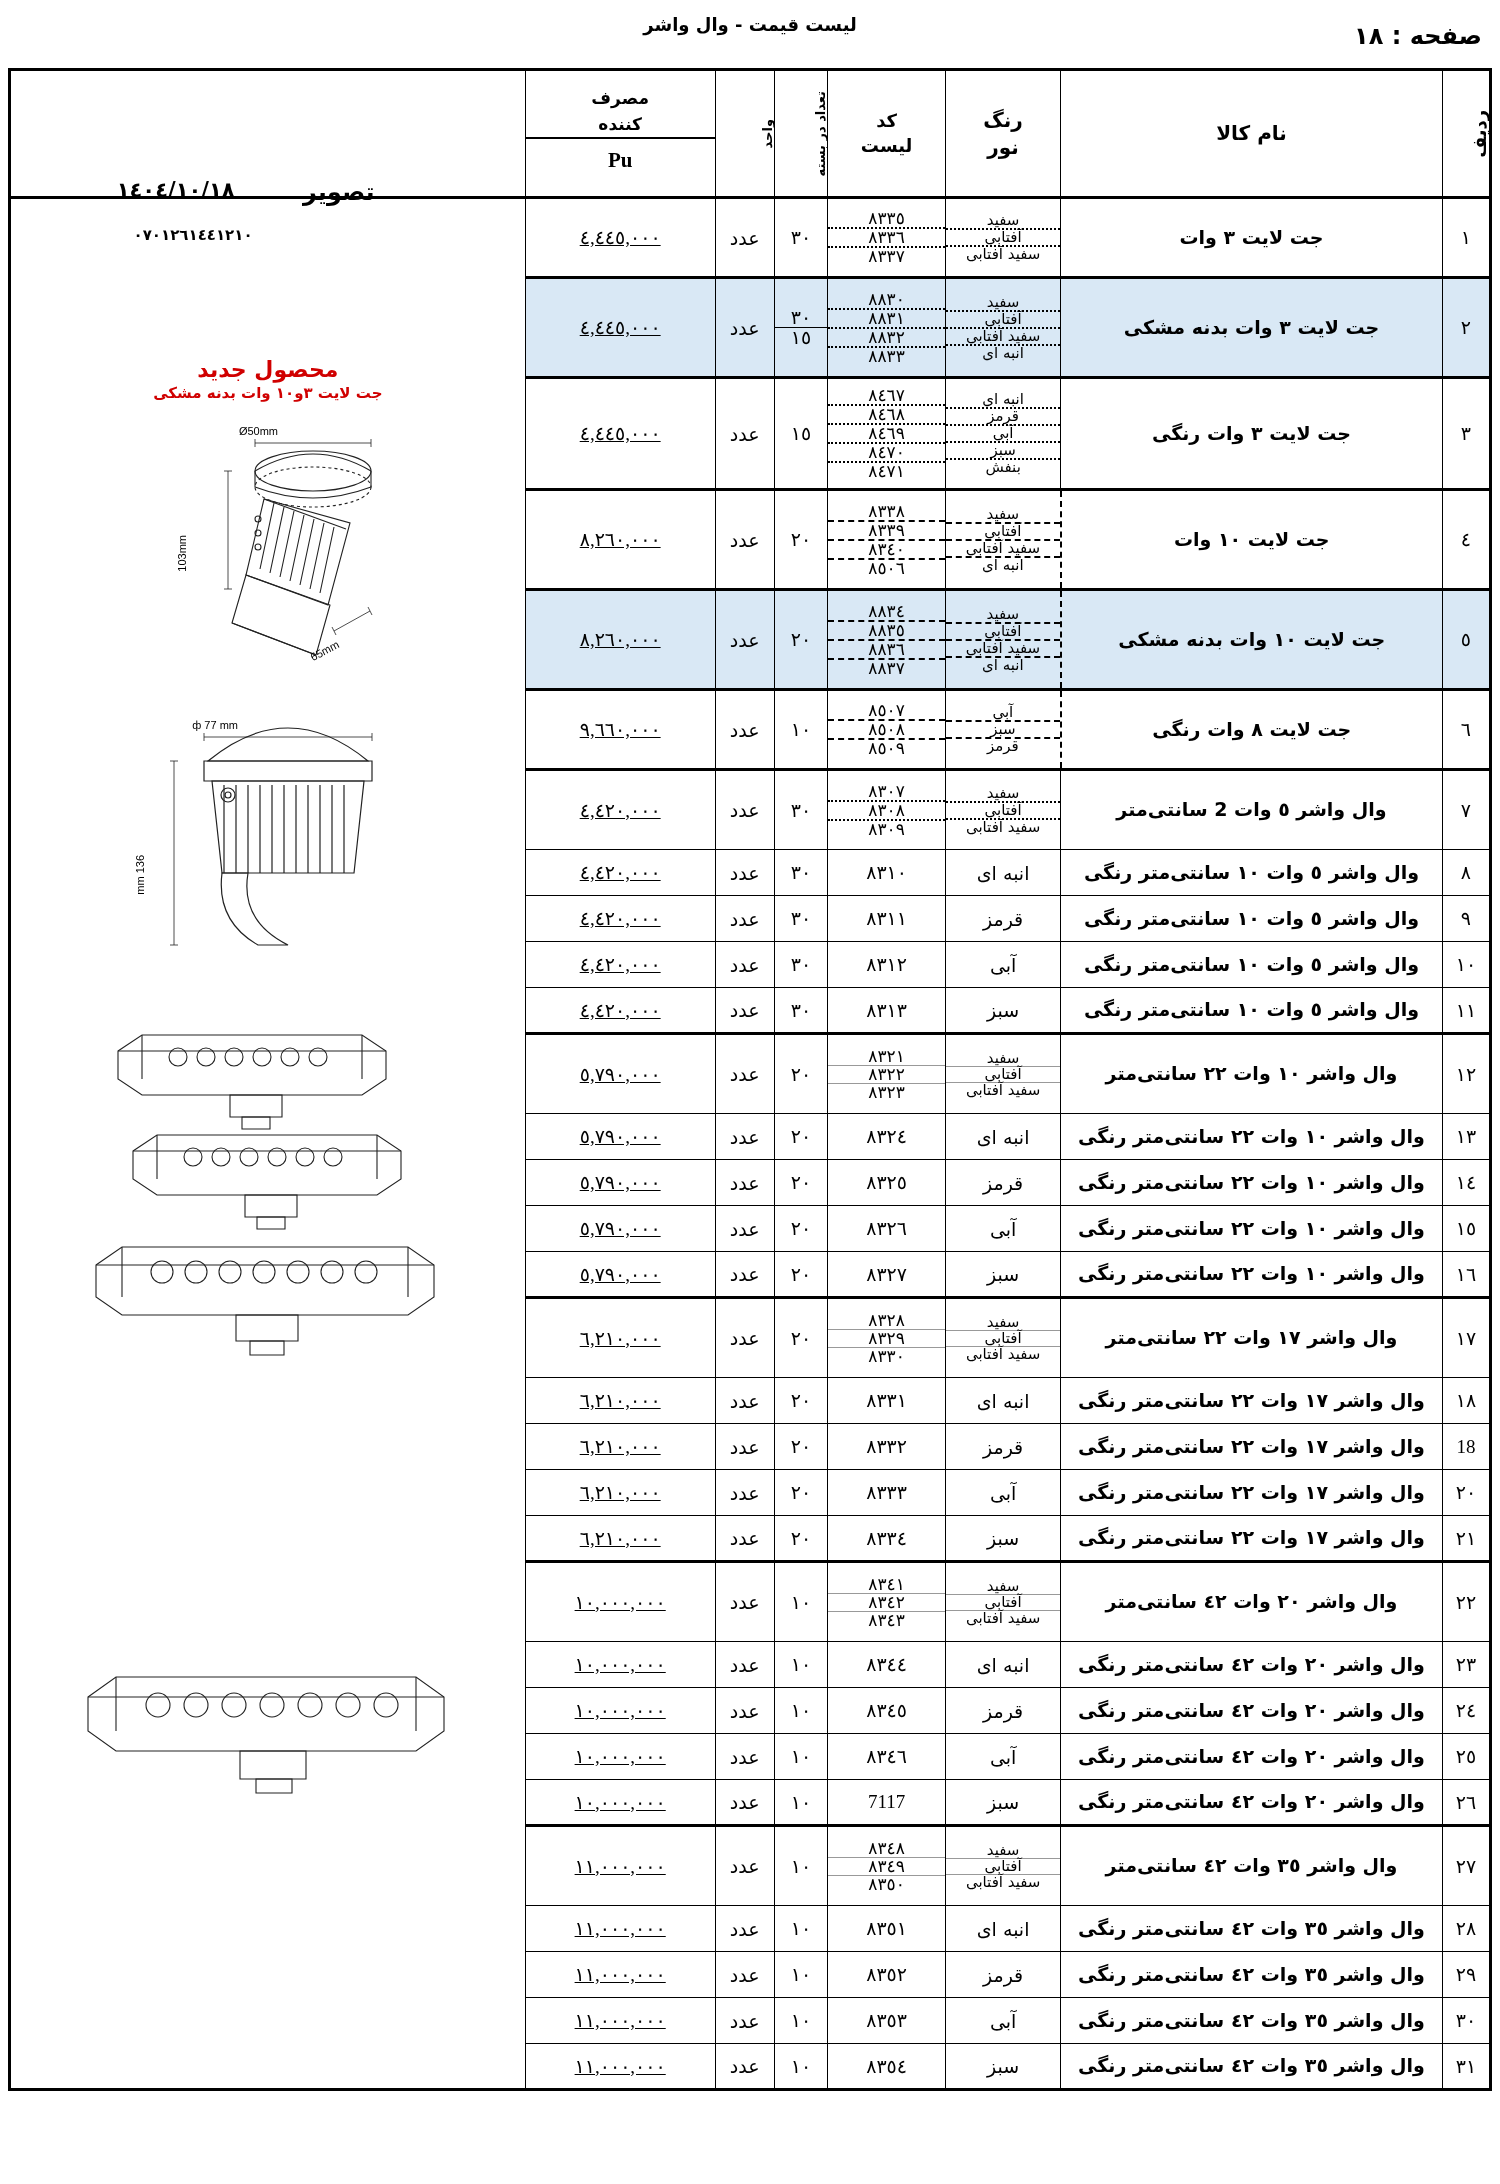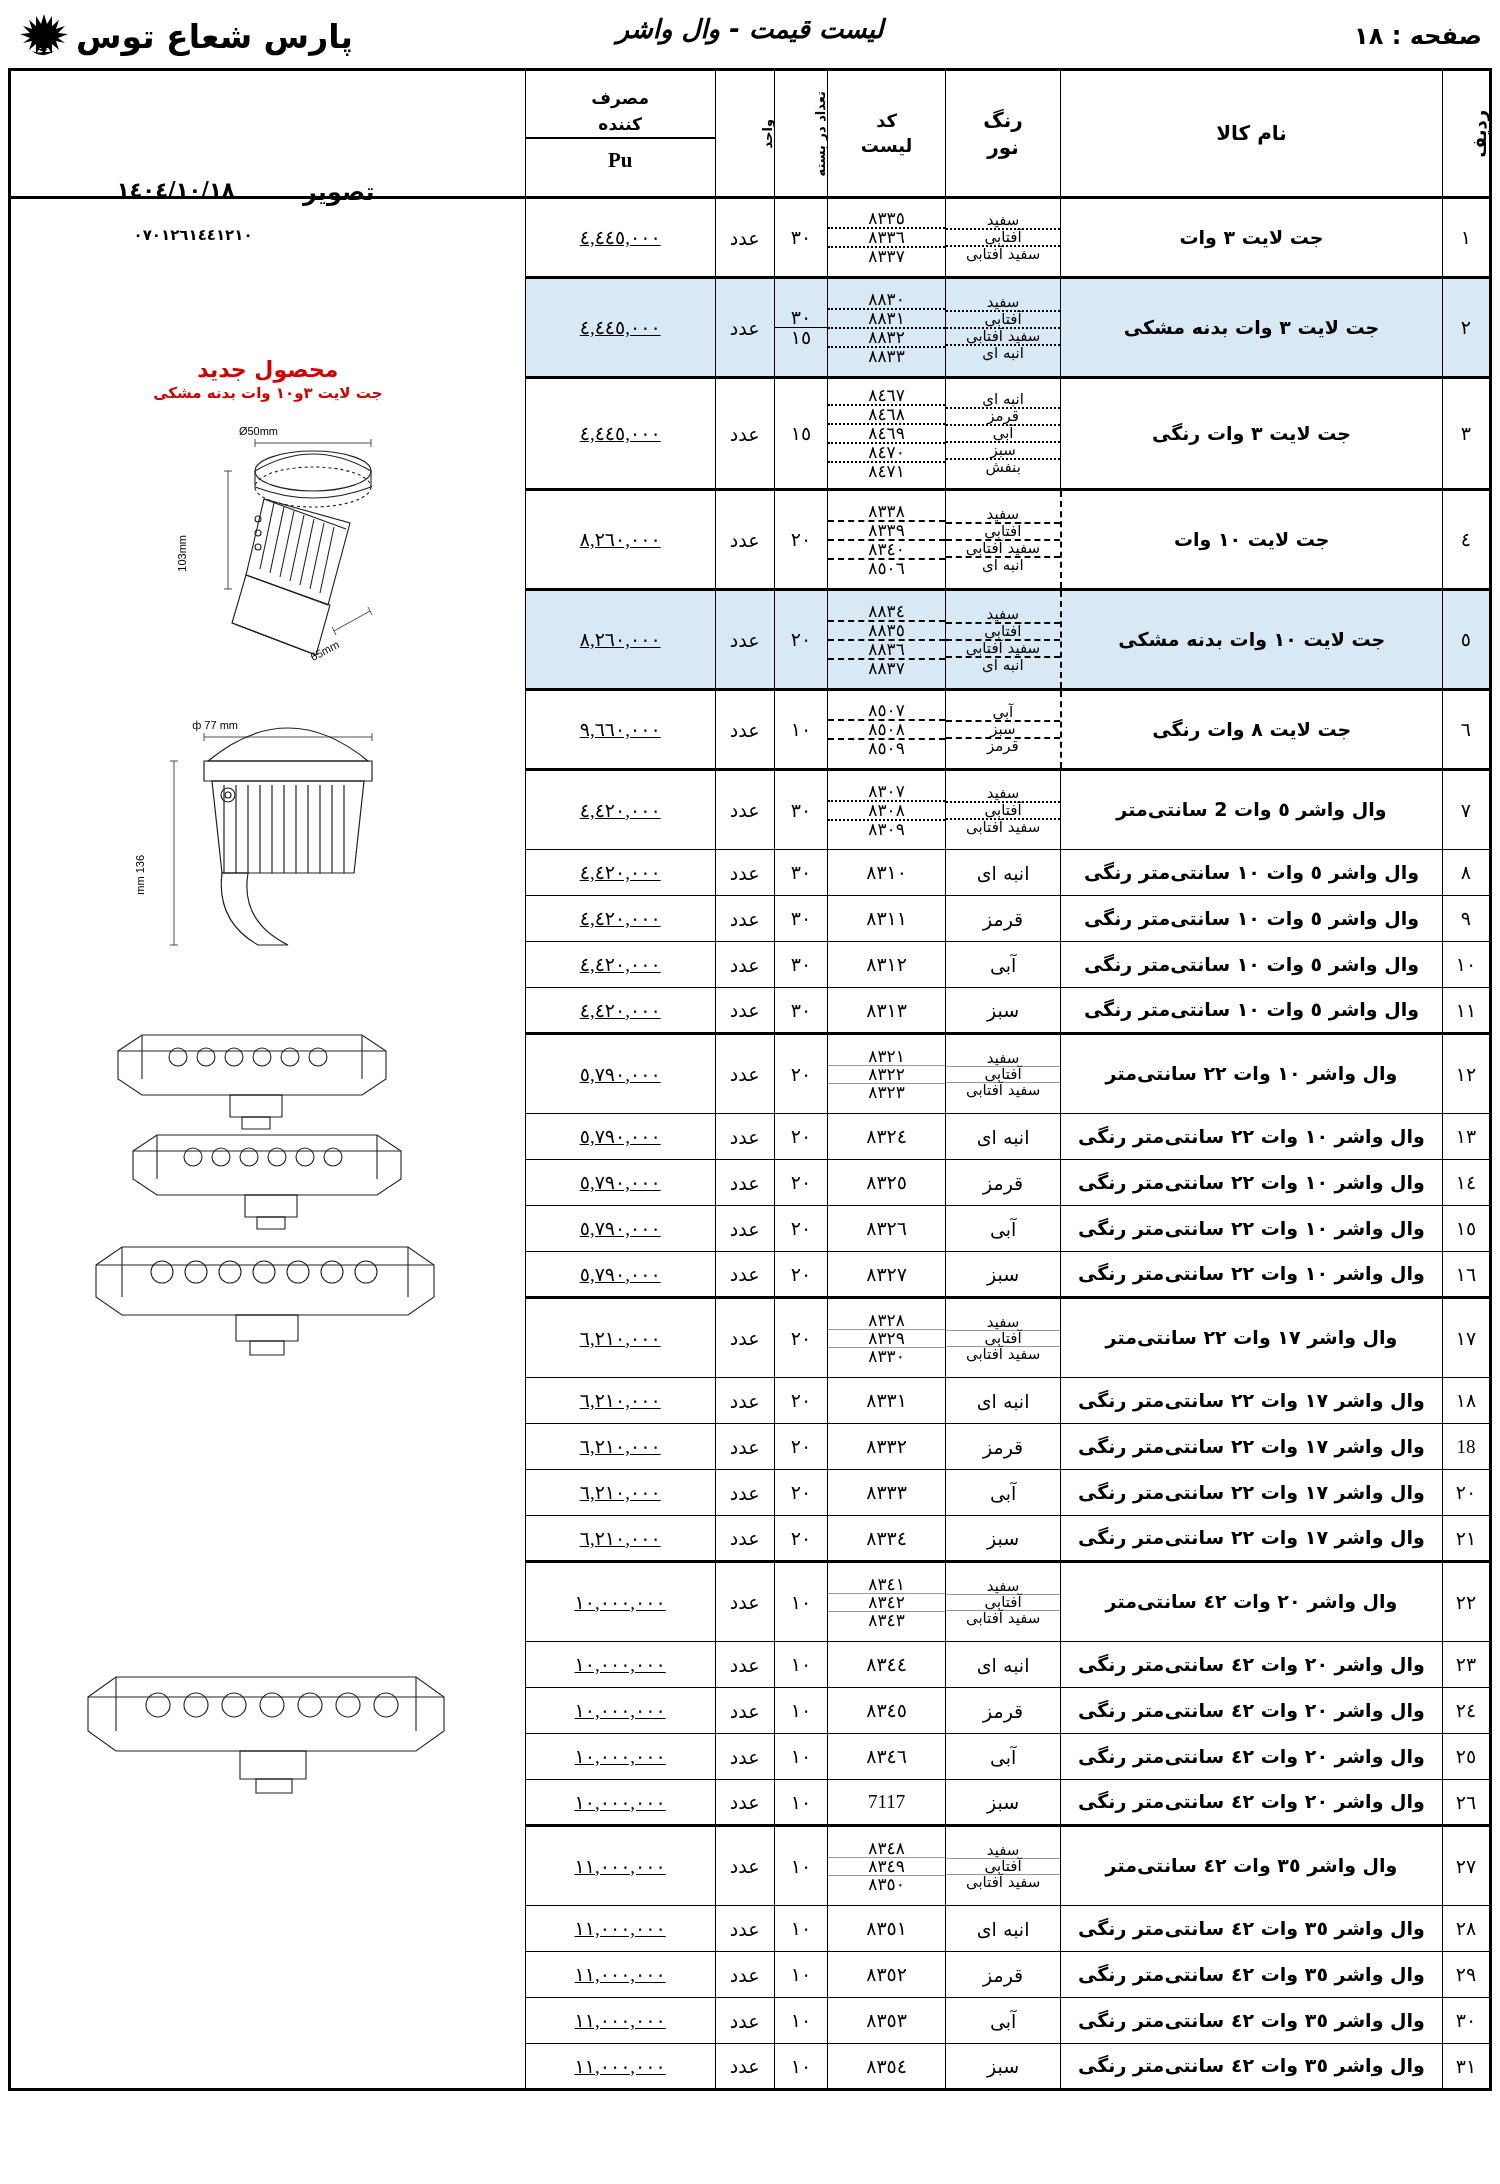--- a/index.html
+++ b/index.html
@@ -14,22 +14,22 @@
   .page{position:relative;width:1500px;height:2184px;box-sizing:border-box;padding:0 8px;}
 
   
   .topbar{
     position:relative;height:68px;display:flex;align-items:center;
     justify-content:space-between;padding:4px 10px 0 10px;box-sizing:border-box;
   }
   .brand{display:flex;align-items:center;gap:6px;}
   .brand-name{font-size:33px;font-weight:bold;letter-spacing:-1px;white-space:nowrap;}
   .brand-mark{width:52px;height:52px;position:relative;}
-  .doc-title{font-size:26px;font-weight:bold;white-space:nowrap;
-             position:absolute;left:50%;transform:translateX(-50%);top:14px;font-style:italic;}
+  .doc-title{font-size:18px;font-weight:bold;white-space:nowrap;
+             position:absolute;left:50%;transform:translateX(-50%);top:14px;}
   .page-no{font-size:24px;font-weight:bold;white-space:nowrap;}
 
   
   table.pl{
     border-collapse:collapse;width:100%;table-layout:fixed;
     border:3px solid #000;
   }
   table.pl td, table.pl th{
     border:1px solid #000;
     padding:0;text-align:center;vertical-align:middle;
@@ -97,31 +97,20 @@
 <body>
 
 <div class="page">
 
   <div class="topbar">
 
     <div class="page-no">صفحه : ١٨</div>
 
     <div class="doc-title">لیست قیمت  -  وال واشر</div>
 
-    <div class="brand">
-      <span class="brand-name">پارس شعاع توس</span>
-      <span class="brand-mark">
-        <svg width="52" height="52" viewBox="0 0 52 52" aria-hidden="true">
-          <g fill="#000">
-            <path d="M26 4 L29 14 L34 6 L34 16 L41 10 L38 19 L47 16 L40 23 L50 24 L40 28 L47 33 L38 31 L41 40 L34 34 L34 44 L29 36 L26 46 L23 36 L18 44 L18 34 L11 40 L14 31 L5 33 L12 28 L2 24 L12 23 L5 16 L14 19 L11 10 L18 16 L18 6 L23 14 Z"></path>
-            <path d="M18 30 q10 6 18 2 q-6 10 -18 6 q8 6 18 3 q-12 8 -22 0 q10 4 16 -2 q-9 3 -12 -9 Z"></path>
-          </g>
-        </svg>
-      </span>
-    </div>
   </div>
 
   <table class="pl">
     <colgroup>
       <col class="c-radif">
         <col class="c-name">
         <col class="c-color">
         <col class="c-code">
       <col class="c-pack">
         <col class="c-unit">

